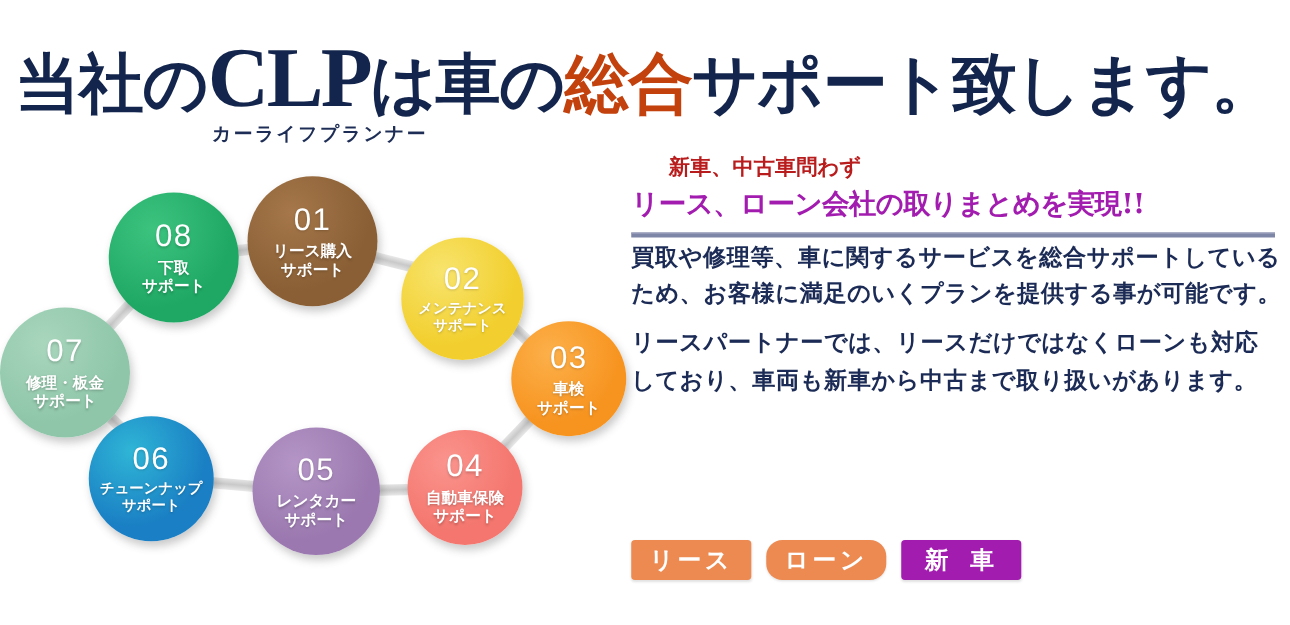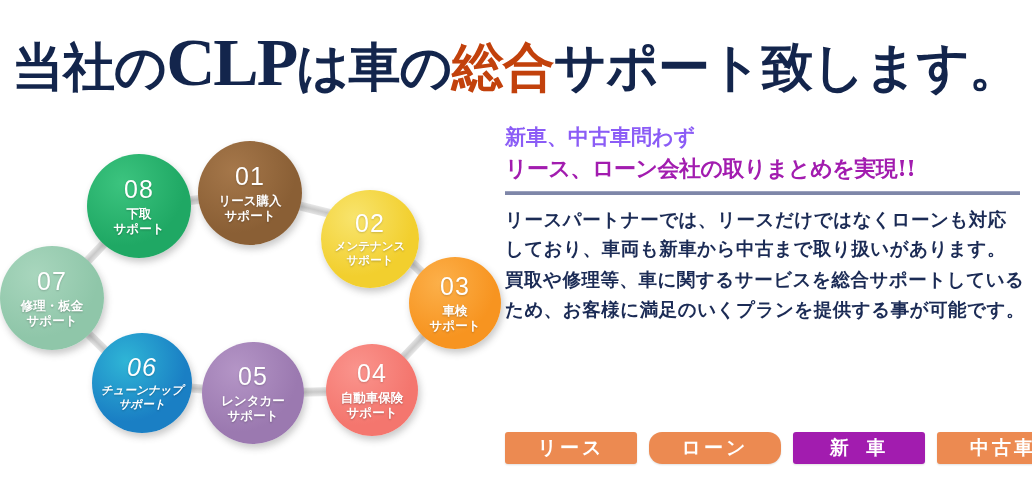--- a/index.html
+++ b/index.html
@@ -81,24 +81,25 @@
     text-align:center;
   }
   .node .lbl .l2{display:block;}
   .node.small .lbl{font-size:11.5px;}
 
   
   #panel{position:absolute;left:505px;top:124px;width:520px;}
   .sub1{
     font-family:"DejaVu Serif", serif;
     font-weight:bold;
-    font-size:21px;
-    color:#8b5cf6;
+    font-size:17px;
+    color:#b91c1c;
     line-height:1.25;
     letter-spacing:0px;
+    margin-left:30px;
   }
   .sub2{
     font-family:"DejaVu Serif", serif;
     font-weight:bold;
     font-size:22px;
     color:#a21caf;
     line-height:1.3;
     margin-top:4px;
     letter-spacing:-0.5px;
   }
@@ -125,34 +126,37 @@
     display:flex;gap:12px;
   }
   .tag{
     background:#ec8a51;
     color:#ffffff;
     font-family:"DejaVu Serif", serif;
     font-weight:bold;
     font-size:19px;
     letter-spacing:3px;
     border-radius:3px;
-    width:132px;height:32px;
+    width:96px;height:32px;
     display:flex;align-items:center;justify-content:center;
     box-shadow:0 1px 2px rgba(0,0,0,0.12);
   }
 </style>
 </head>
 <body>
 
 <div id="stage">
 
   <div id="headline">
     <span class="hl-seg">当社の</span><span class="hl-clp">CLP</span><span class="hl-seg">は車の</span><span class="hl-seg hl-accent">総合</span><span class="hl-seg">サポート致します。</span>
   </div>
 
+  <div id="ruby">
+    <span id="ruby-inner">カーライフプランナー</span>
+  </div>
 
   <div id="ring">
       <div class="link" style="left: 250px; top: 60.5px; width: 123.693px; transform: rotate(0.244979rad);"></div>
       <div class="link" style="left: 370px; top: 90.5px; width: 116.726px; transform: rotate(0.755104rad);"></div>
       <div class="link" style="left: 455px; top: 170.5px; width: 120.241px; transform: rotate(2.33267rad);"></div>
       <div class="link" style="left: 372px; top: 257.5px; width: 119.038px; transform: rotate(3.11639rad);"></div>
       <div class="link" style="left: 253px; top: 260.5px; width: 114.438px; transform: rotate(-3.0541rad);"></div>
       <div class="link" style="left: 139px; top: 250.5px; width: 121.631px; transform: rotate(-2.36782rad);"></div>
       <div class="link" style="left: 52px; top: 165.5px; width: 126.621px; transform: rotate(-0.813324rad);"></div>
       <div class="link" style="left: 139px; top: 73.5px; width: 111.759px; transform: rotate(-0.116586rad);"></div>
@@ -169,42 +173,41 @@
         <div class="lbl"><span>車検</span><span class="l2">サポート</span></div>
       </div>
       <div class="node" style="left: 326px; top: 216px; width: 92px; height: 92px; background: radial-gradient(circle at 34% 28%, rgb(250, 148, 141) 0%, rgb(244, 118, 110) 62%, rgb(244, 118, 110) 100%);">
         <div class="num">04</div>
         <div class="lbl"><span>自動車保険</span><span class="l2">サポート</span></div>
       </div>
       <div class="node" style="left: 202px; top: 214px; width: 102px; height: 102px; background: radial-gradient(circle at 34% 28%, rgb(180, 149, 198) 0%, rgb(155, 121, 176) 62%, rgb(155, 121, 176) 100%);">
         <div class="num">05</div>
         <div class="lbl"><span>レンタカー</span><span class="l2">サポート</span></div>
       </div>
-      <div class="node small" style="left: 92px; top: 205px; width: 100px; height: 100px; background: radial-gradient(circle at 34% 28%, rgb(47, 181, 214) 0%, rgb(26, 127, 196) 62%, rgb(26, 127, 196) 100%); font-style: italic;">
+      <div class="node small" style="left: 71px; top: 205px; width: 100px; height: 100px; background: radial-gradient(circle at 34% 28%, rgb(47, 181, 214) 0%, rgb(26, 127, 196) 62%, rgb(26, 127, 196) 100%);">
         <div class="num">06</div>
         <div class="lbl"><span>チューンナップ</span><span class="l2">サポート</span></div>
       </div>
       <div class="node" style="left: 0px; top: 118px; width: 104px; height: 104px; background: radial-gradient(circle at 34% 28%, rgb(168, 214, 189) 0%, rgb(143, 198, 169) 62%, rgb(143, 198, 169) 100%);">
         <div class="num">07</div>
         <div class="lbl"><span>修理・板金</span><span class="l2">サポート</span></div>
       </div>
       <div class="node" style="left: 87px; top: 26px; width: 104px; height: 104px; background: radial-gradient(circle at 34% 28%, rgb(60, 196, 127) 0%, rgb(31, 168, 100) 62%, rgb(31, 168, 100) 100%);">
         <div class="num">08</div>
         <div class="lbl"><span>下取</span><span class="l2">サポート</span></div>
       </div>
     </div>
 
   <div id="panel">
     <div class="sub1">新車、中古車問わず</div>
     <div class="sub2">リース、ローン会社の取りまとめを実現!!</div>
     <div class="divider"></div>
+    <div class="para p2">買取や修理等、車に関するサービスを総合サポートしているため、お客様に満足のいくプランを提供する事が可能です。</div>
     <div class="para p1">リースパートナーでは、リースだけではなくローンも対応しており、車両も新車から中古まで取り扱いがあります。</div>
-    <div class="para p2">買取や修理等、車に関するサービスを総合サポートしているため、お客様に満足のいくプランを提供する事が可能です。</div>
   </div>
 
   <div id="tags">
       <div class="tag" style="background: rgb(236, 138, 81);">リース</div>
       <div class="tag" style="background: rgb(236, 138, 81); border-radius: 13px;">ローン</div>
       <div class="tag" style="background: #a21caf; font-family: Liberation Mono, monospace;">新 車</div>
-      <div class="tag" style="background: rgb(236, 138, 81);">中古車</div>
     </div>
 
 </div>
 
 </body></html>

